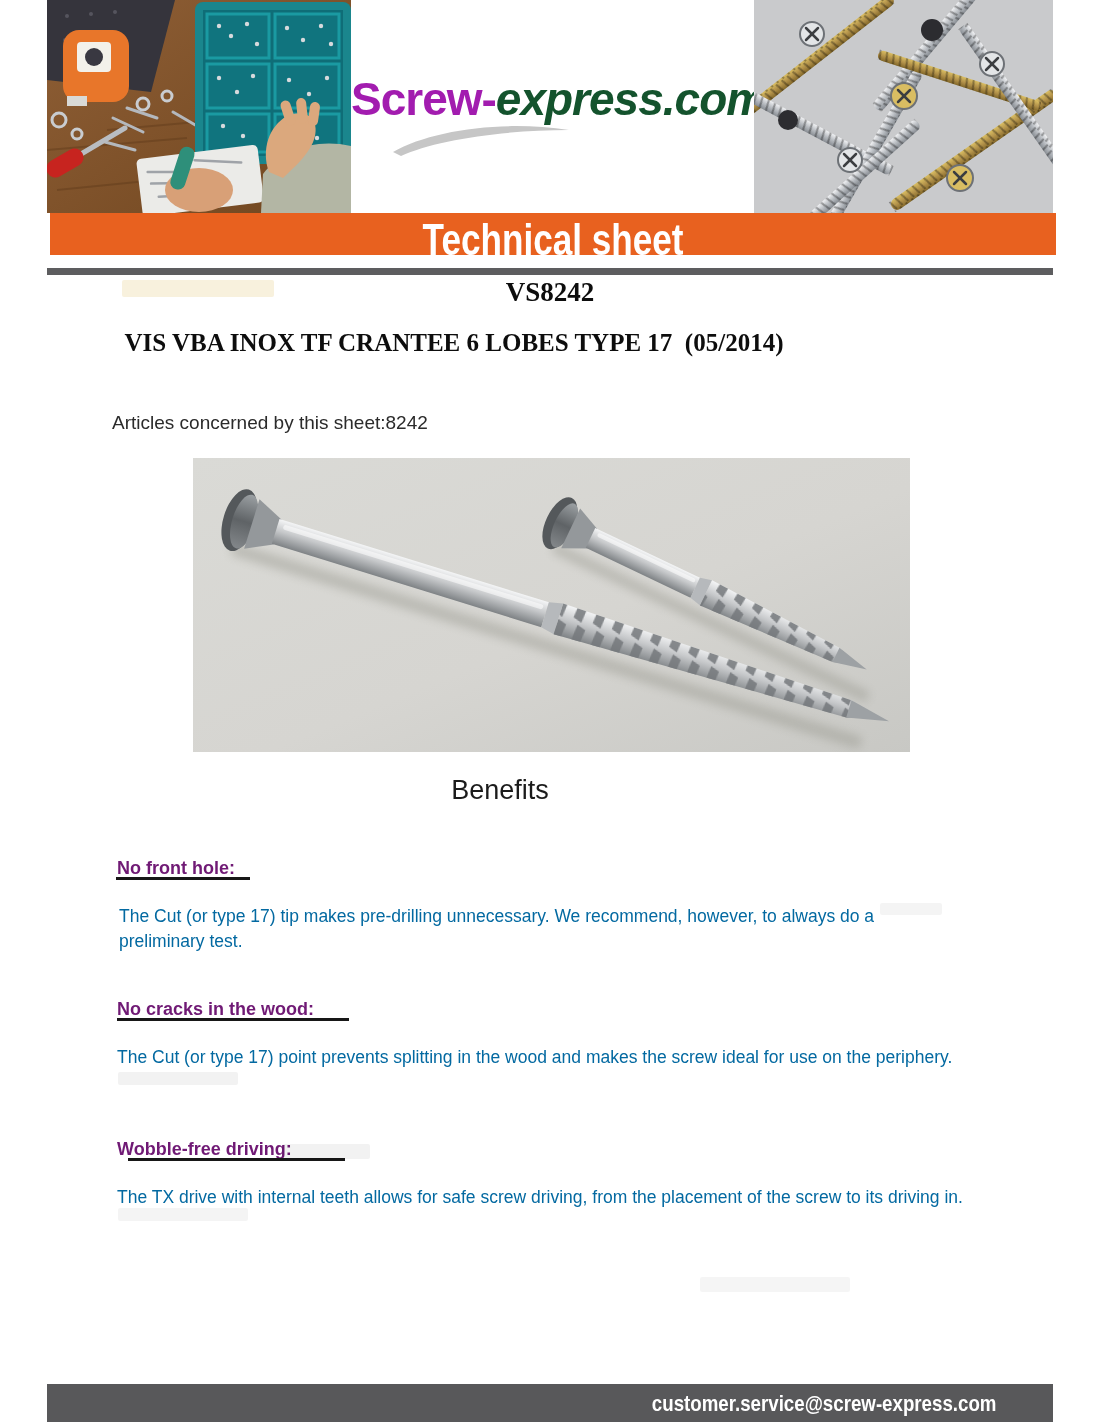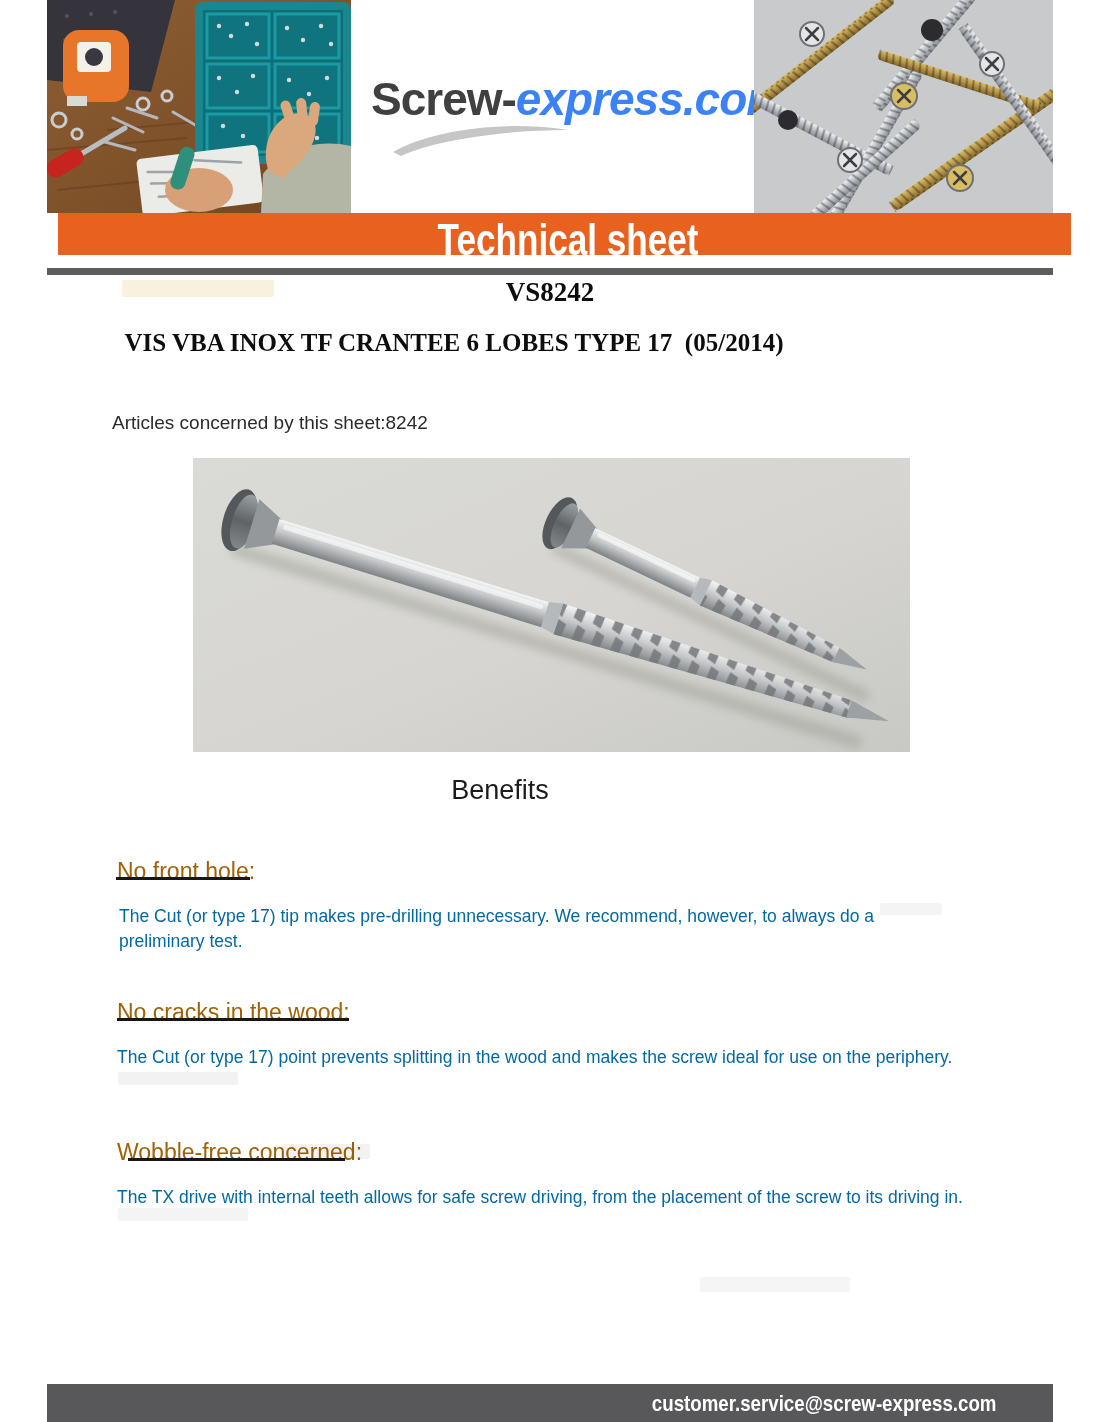--- a/index.html
+++ b/index.html
@@ -6,43 +6,43 @@
   .page{position:relative;width:1100px;height:1422px;background:#ffffff;overflow:hidden;
         font-family:"Liberation Sans",sans-serif;color:#202020;}
 
   
   .photo{position:absolute;top:0;height:213px;overflow:hidden;}
   .photo-left{left:47px;width:304px;}
   .photo-right{left:754px;width:299px;}
   .logo-zone{position:absolute;left:351px;top:0;width:403px;height:213px;background:#fff;}
   .logo-text{position:absolute;left:0;top:72px;width:403px;text-align:center;
              font-size:46px;font-weight:bold;letter-spacing:-1px;white-space:nowrap;}
-  .logo-gray{color:#404040;padding-left:20px;}
-  .logo-orange{color:#3b82f6;font-style:italic;}
+  .logo-gray{color:#a21caf;}
+  .logo-orange{color:#14532d;font-style:italic;}
   .swoosh{position:absolute;left:36px;top:120px;}
 
-  .orange-band{position:absolute;left:58px;top:213px;width:1006px;height:42px;background:#e8611f;padding-left:7px;}
+  .orange-band{position:absolute;left:50px;top:213px;width:1006px;height:42px;background:#e8611f;}
   .band-title{width:100%;text-align:center;color:#ffffff;font-weight:bold;font-size:45px;
               line-height:54px;transform:scaleX(0.78);transform-origin:center;
               letter-spacing:0px;white-space:nowrap;}
   .gray-rule{position:absolute;left:47px;top:268px;width:1006px;height:7px;background:#5d5d5f;}
 
   
   .doc-code{position:absolute;left:0;top:277px;width:1100px;text-align:center;
             font-family:"Liberation Serif",serif;font-weight:bold;font-size:27px;color:#0d0d0d;}
   .doc-title{position:absolute;left:0;top:329px;width:908px;text-align:center;
              font-family:"Liberation Serif",serif;font-weight:bold;font-size:25px;color:#0d0d0d;white-space:pre;}
   .articles{position:absolute;left:112px;top:412px;font-size:19px;color:#2b2b2b;}
 
   .product-photo{position:absolute;left:193px;top:458px;width:717px;height:294px;}
 
   .benefits-h{position:absolute;left:0;top:775px;width:1000px;text-align:center;
               font-size:27px;color:#1b1b1b;}
 
-  .sec-label{position:absolute;font-size:23px;color:#a16207;}
+  .sec-label{position:absolute;font-size:18px;color:#701a75;font-weight:bold;}
   .sec-rule{position:absolute;background:#171717;}
   .sec-text{position:absolute;font-size:17.5px;line-height:25px;color:#0369a1;}
 
   .footnote{position:absolute;left:119px;top:1277px;font-size:17.5px;color:#1f1f1f;}
 
   .footer-band{position:absolute;left:47px;top:1384px;width:1006px;height:55px;background:#58585a;}
   .footer-mail{position:absolute;right:57px;top:0;height:38px;line-height:39px;color:#ffffff;
                font-weight:bold;font-size:22px;transform:scaleX(0.85);transform-origin:right;
                white-space:nowrap;}
 
@@ -312,21 +312,21 @@
   <div class="benefits-h">Benefits</div>
 
   <div class="sec-label" style="left:117px;top:858px;">No front hole:</div>
   <div class="sec-rule" style="left:116px;top:877px;width:134px;height:2.5px;"></div>
   <div class="sec-text" style="left:119px;top:904px;width:812px;">The Cut (or type 17) tip makes pre-drilling unnecessary. We recommend, however, to always do a preliminary test.</div>
 
   <div class="sec-label" style="left:117px;top:999px;">No cracks in the wood:</div>
   <div class="sec-rule" style="left:117px;top:1018px;width:232px;height:3px;"></div>
   <div class="sec-text" style="left:117px;top:1045px;width:950px;">The Cut (or type 17) point prevents splitting in the wood and makes the screw ideal for use on the periphery.</div>
 
-  <div class="sec-label" style="left:117px;top:1139px;">Wobble-free concerned:</div>
+  <div class="sec-label" style="left:117px;top:1139px;">Wobble-free driving:</div>
   <div class="sec-rule" style="left:128px;top:1158px;width:217px;height:3px;"></div>
   <div class="sec-text" style="left:117px;top:1185px;width:950px;">The TX drive with internal teeth allows for safe screw driving, from the placement of the screw to its driving in.</div>
 
 
   <div class="smudge" style="left:880px;top:903px;width:62px;height:12px;background:rgba(0,0,0,0.045);"></div>
   <div class="smudge" style="left:118px;top:1072px;width:120px;height:13px;background:rgba(0,0,0,0.05);"></div>
   <div class="smudge" style="left:282px;top:1144px;width:88px;height:15px;background:rgba(0,0,0,0.05);"></div>
   <div class="smudge" style="left:700px;top:1277px;width:150px;height:15px;background:rgba(0,0,0,0.04);"></div>
   <div class="smudge" style="left:118px;top:1208px;width:130px;height:13px;background:rgba(0,0,0,0.045);"></div>
 

